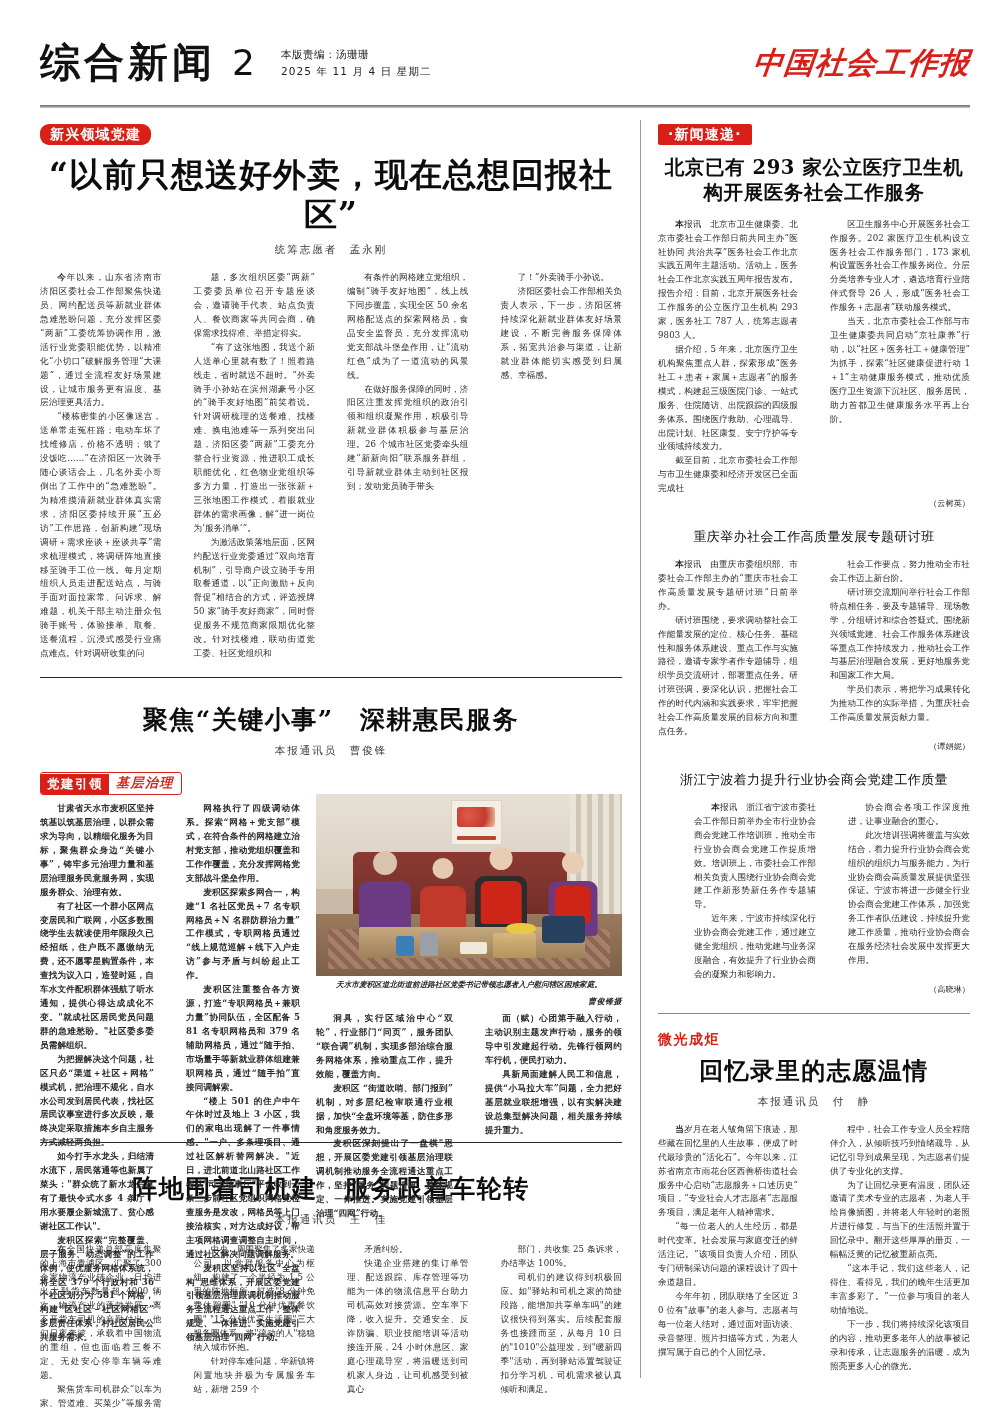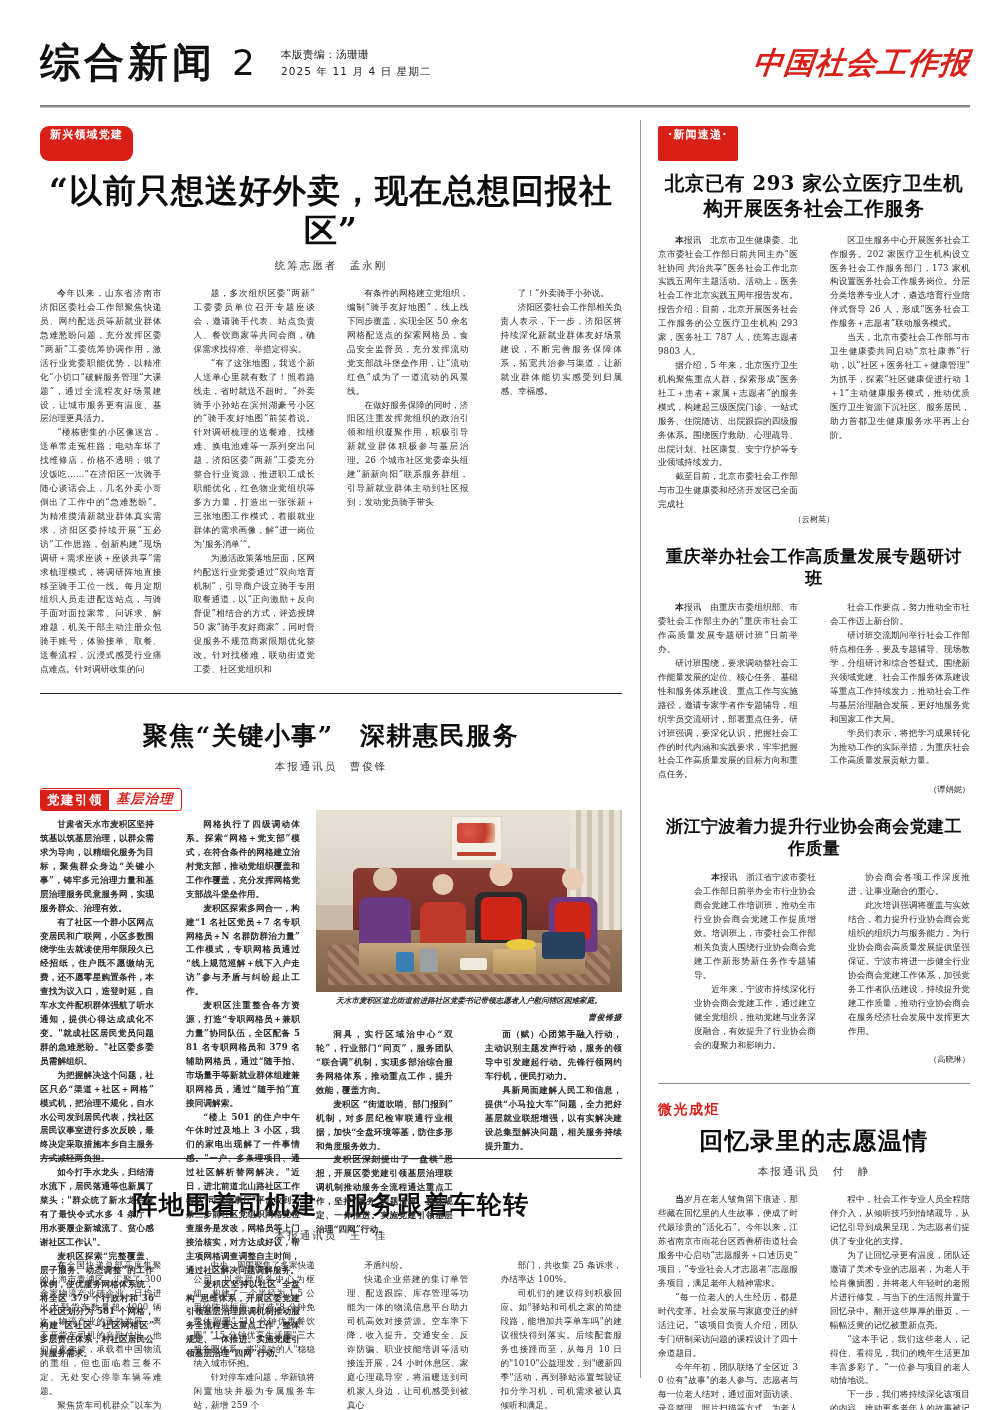--- a/index.html
+++ b/index.html
@@ -51,22 +51,22 @@
   }
   .mh-rule{
     position:absolute;left:40px;right:30px;top:105px;height:3px;
     background:linear-gradient(to bottom,#6d6d6d 0,#9a9a9a 55%,#cfcfcf 100%);
   }
 
   
   .tag-badge{
     display:inline-block;background:#d81f18;color:#fff;
     font-family:"DejaVu Sans","Liberation Sans",sans-serif;
-    font-size:11px;font-weight:700;letter-spacing:1.2px;
-    padding:3px 10px 21px;border-radius:9px;line-height:1;text-align:center;
+    font-size:14px;font-weight:700;letter-spacing:1.2px;
+    padding:3px 10px 4px;border-radius:9px;line-height:1;text-align:center;
   }
   .tag-badge.square{border-radius:2px;}
   .tag-plain{
     display:inline-block;color:#d81f18;
     font-family:"DejaVu Sans","Liberation Sans",sans-serif;
     font-size:14px;font-weight:700;letter-spacing:1.5px;line-height:1;
   }
   .tag-combo{display:flex;align-items:center;border:1.5px solid #d81f18;border-radius:3px;overflow:hidden;width:max-content;}
   .tag-combo .k1{background:#d81f18;color:#fff;font-family:"DejaVu Sans","Liberation Sans",sans-serif;font-size:12.5px;font-weight:700;letter-spacing:1.5px;padding:3px 6px;line-height:1.15;}
   .tag-combo .k2{color:#d81f18;font-family:"DejaVu Serif","Liberation Serif",serif;font-style:italic;font-weight:700;font-size:13px;letter-spacing:1.5px;padding:3px 7px;line-height:1.15;}
@@ -81,21 +81,21 @@
     font-weight:700;font-size:25px;letter-spacing:1.5px;
     text-align:center;color:#0d0d0d;line-height:1.25;
   }
   .headline-md{
     font-family:"DejaVu Serif","Liberation Serif",serif;
     font-weight:700;font-size:19.5px;letter-spacing:.6px;
     text-align:center;color:#0d0d0d;line-height:1.3;
   }
   .headline-sm{
     font-family:"DejaVu Serif","Liberation Serif",serif;
-    font-weight:700;font-size:17px;letter-spacing:.4px;
+    font-weight:400;font-size:13px;letter-spacing:.4px;
     text-align:center;color:#0d0d0d;line-height:1.3;
   }
   .byline{
     font-family:"DejaVu Sans","Liberation Sans",sans-serif;
     font-size:10.5px;color:#3a3a3a;text-align:center;letter-spacing:2px;
     margin-top:9px;
   }
   .body-text{
     font-family:"DejaVu Serif","Liberation Serif",serif;
     font-size:8.6px;line-height:1.62;color:#2a2a2a;
@@ -338,21 +338,21 @@
         <div class="body-text lede">
             <p style="font-weight: 400;">本报讯　北京市卫生健康委、北京市委社会工作部日前共同主办“医社协同 共治共享”医务社会工作北京实践五周年主题活动。活动上，医务社会工作北京实践五周年报告发布。报告介绍：目前，北京开展医务社会工作服务的公立医疗卫生机构 293 家，医务社工 787 人，统筹志愿者 9803 人。</p>
             <p>据介绍，5 年来，北京医疗卫生机构聚焦重点人群，探索形成“医务社工＋患者＋家属＋志愿者”的服务模式，构建起三级医院门诊、一站式服务、住院随访、出院跟踪的四级服务体系。围绕医疗救助、心理疏导、出院计划、社区康复、安宁疗护等专业领域持续发力。</p>
             <p>截至目前，北京市委社会工作部与市卫生健康委和经济开发区已全面完成社</p>
           </div>
         <div class="body-text">
             <p>区卫生服务中心开展医务社会工作服务。202 家医疗卫生机构设立医务社会工作服务部门，173 家机构设置医务社会工作服务岗位。分层分类培养专业人才，遴选培育行业陪伴式督导 26 人，形成“医务社会工作服务＋志愿者”联动服务模式。</p>
             <p>当天，北京市委社会工作部与市卫生健康委共同启动“京社康养”行动，以“社区＋医务社工＋健康管理”为抓手，探索“社区健康促进行动 1＋1”主动健康服务模式，推动优质医疗卫生资源下沉社区、服务居民，助力首都卫生健康服务水平再上台阶。</p>
           </div>
       </div>
-      <div style="text-align:center;font-family:'DejaVu Serif',serif;font-size:8.2px;color:#2a2a2a;margin-top:2px;">（云树英）</div>
+      <div style="text-align:right;font-family:'DejaVu Serif',serif;font-size:8.2px;color:#2a2a2a;margin-top:2px;">（云树英）</div>
     </div>
 
     <div style="margin-top:20px;">
       <div class="headline-sm">重庆举办社会工作高质量发展专题研讨班</div>
       <div class="cols c2" style="margin-top:12px;">
         <div class="body-text lede">
             <p style="font-weight: 400;">本报讯　由重庆市委组织部、市委社会工作部主办的“重庆市社会工作高质量发展专题研讨班”日前举办。</p>
             <p>研讨班围绕，要求调动整社会工作能量发展的定位、核心任务、基础性和服务体系建设、重点工作与实施路径，邀请专家学者作专题辅导，组织学员交流研讨，部署重点任务。研讨班强调，要深化认识，把握社会工作的时代内涵和实践要求，牢牢把握社会工作高质量发展的目标方向和重点任务。</p>
           </div>
         <div class="body-text">

